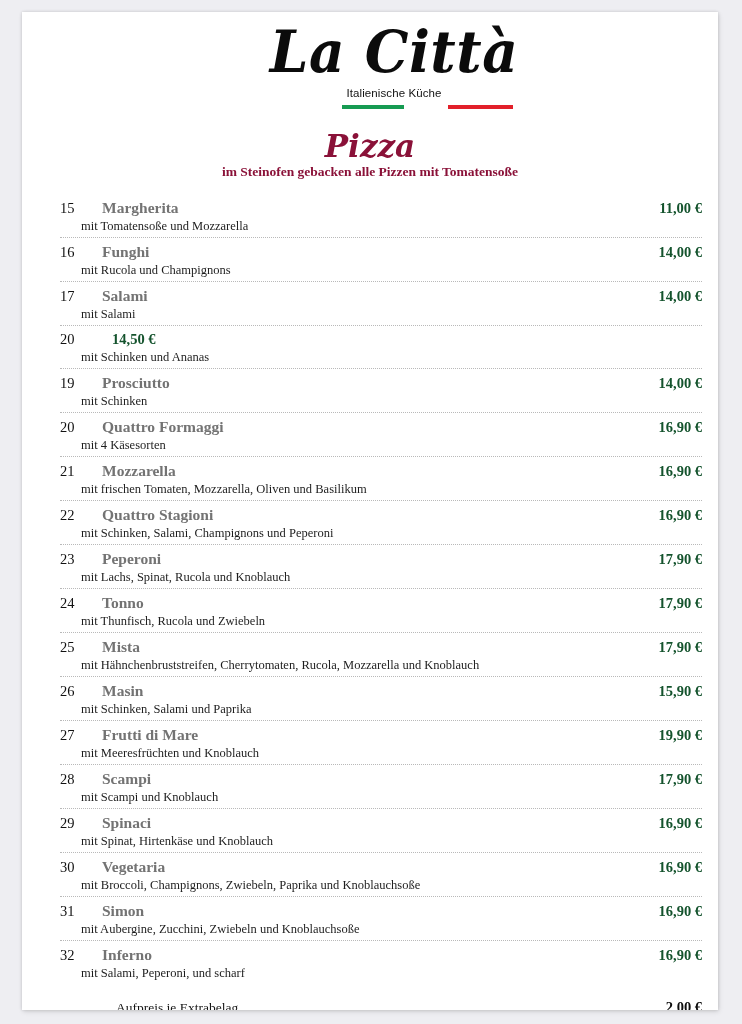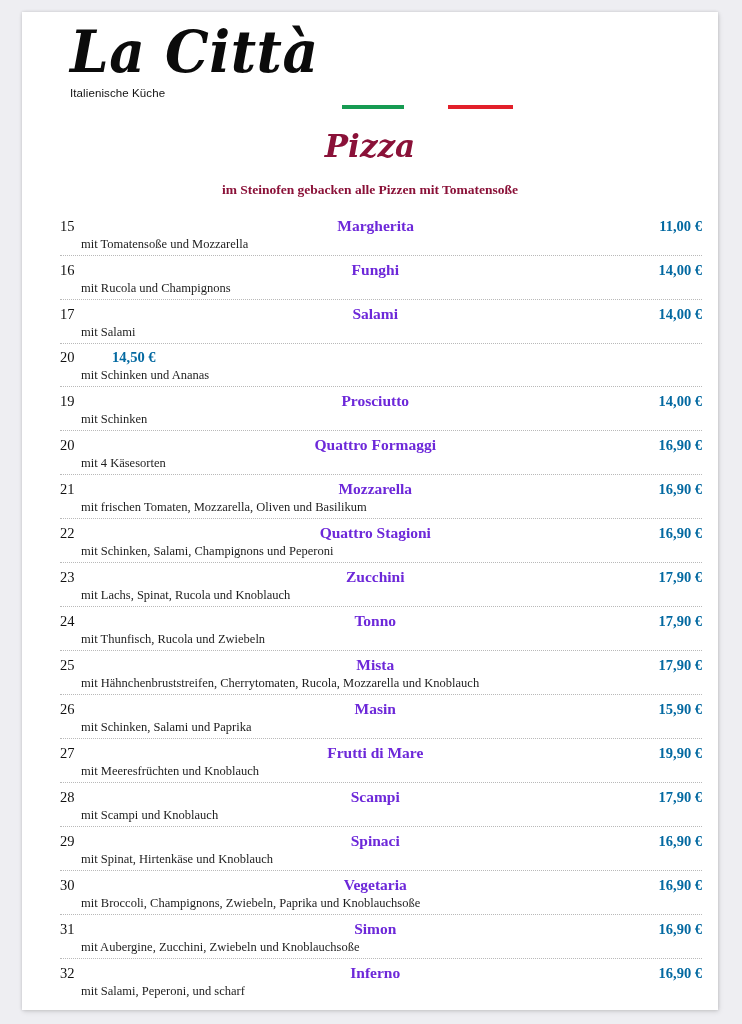--- a/index.html
+++ b/index.html
@@ -20,20 +20,21 @@
     top: 12px;
     width: 696px;
     height: 998px;
     background: #ffffff;
     box-shadow: 0 0 3px rgba(0,0,0,0.16), 1px 2px 5px rgba(0,0,0,0.10);
     overflow: hidden;
   }
 
   
   .masthead {
+    text-align: center;
     padding-top: 8px;
     padding-left: 48px;
   }
   .brand-title {
     font-family: "DejaVu Serif", "Liberation Serif", serif;
     font-style: italic;
     font-weight: bold;
     font-size: 55px;
     line-height: 60px;
     letter-spacing: 0.5px;
@@ -84,21 +85,21 @@
     font-size: 31px;
     line-height: 34px;
     color: #8a1138;
   }
   .section-note {
     font-family: "Liberation Serif", "DejaVu Serif", serif;
     font-weight: bold;
     font-size: 13.5px;
     line-height: 17px;
     color: #8a1138;
-    margin-top: 18px;
+    margin-top: 0;
   }
 
   
   .menu-list {
     margin-top: 14px;
     padding: 0 16px 0 38px;
   }
   .menu-item {
     position: relative;
     padding-top: 4px;
@@ -116,29 +117,28 @@
     flex: 0 0 42px;
     font-size: 14.5px;
     line-height: 19px;
     color: #111;
   }
   .item-name {
     flex: 1 1 auto;
     font-size: 15.5px;
     line-height: 19px;
     font-weight: bold;
-    color: #6d28d9;
-    text-align: center;
+    color: #737373;
   }
   .item-price {
     flex: 0 0 auto;
     font-size: 14.5px;
     line-height: 19px;
     font-weight: bold;
-    color: #0369a1;
+    color: #14532d;
     text-align: right;
     white-space: nowrap;
     padding-left: 10px;
   }
   .item-desc {
     margin-left: 21px;
     font-size: 12.5px;
     line-height: 16px;
     color: #1d1d1d;
   }
@@ -248,21 +248,21 @@
         <div class="item-row-top">
           <div class="item-num">22</div>
           <div class="item-name">Quattro Stagioni</div>
           <div class="item-price">16,90 €</div>
         </div>
         <div class="item-desc">mit Schinken, Salami, Champignons und Peperoni</div>
       </div>
       <div class="menu-item">
         <div class="item-row-top">
           <div class="item-num">23</div>
-          <div class="item-name">Zucchini</div>
+          <div class="item-name">Peperoni</div>
           <div class="item-price">17,90 €</div>
         </div>
         <div class="item-desc">mit Lachs, Spinat, Rucola und Knoblauch</div>
       </div>
       <div class="menu-item">
         <div class="item-row-top">
           <div class="item-num">24</div>
           <div class="item-name">Tonno</div>
           <div class="item-price">17,90 €</div>
         </div>

